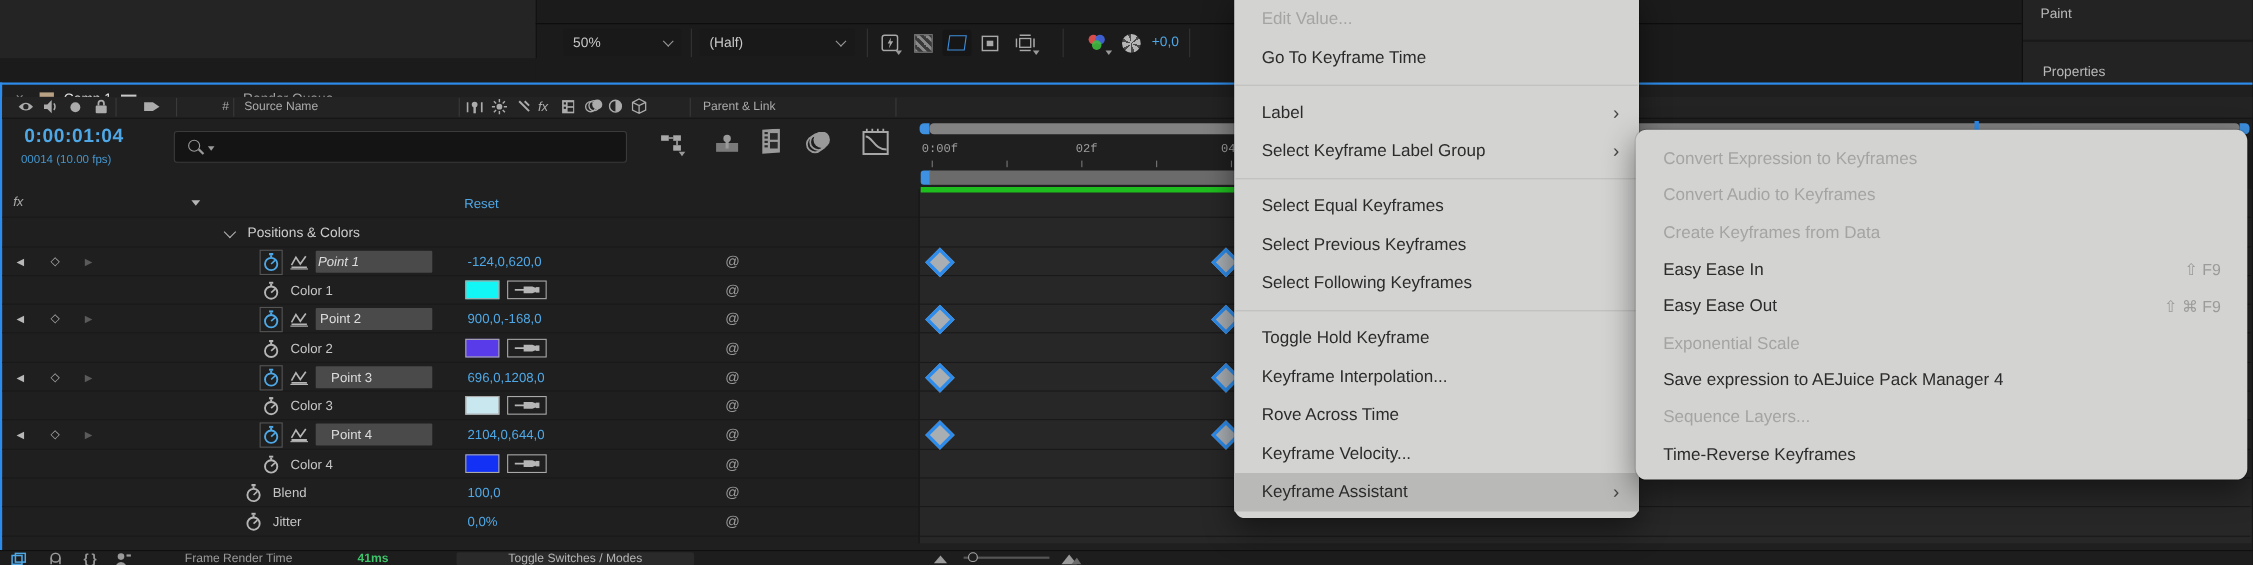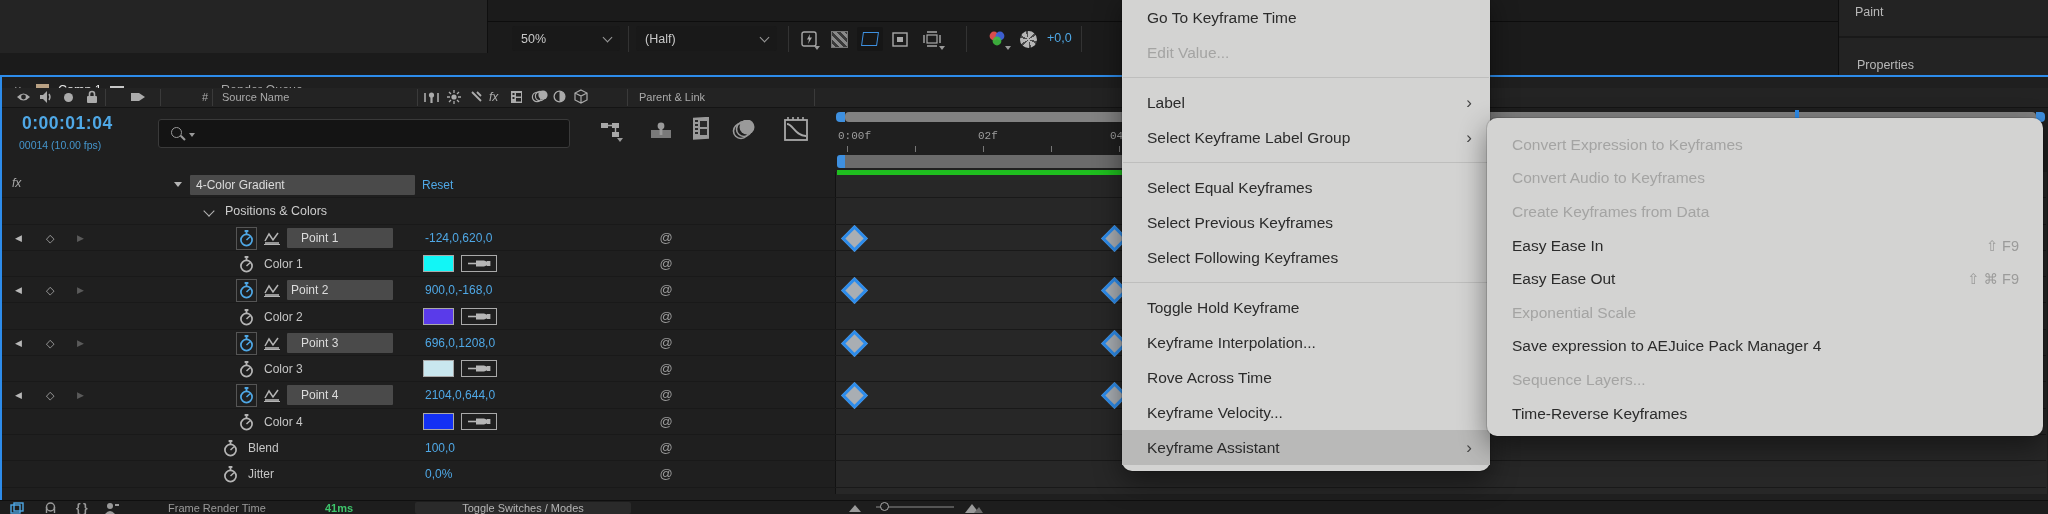--- a/index.html
+++ b/index.html
@@ -314,21 +314,20 @@
       <div class="abs rtick" style="left: 1119px;"></div>
     </div>
   <div class="abs" id="work-cap"></div>
   <div class="abs" id="work-bar"></div>
   <div class="abs" id="render-bar"></div>
 
   <div id="rows">
       <div class="abs row" style="top: 172px;">
         <div style="position: absolute; left: 10px; top: 4px; font-style: italic; font-size: 12px; color: rgb(168, 168, 168);">fx</div>
         <div style="position: absolute; left: 172px; top: 10px; width: 0px; height: 0px; border-left: 4.5px solid transparent; border-right: 4.5px solid transparent; border-top: 5.5px solid rgb(181, 181, 181);"></div>
-        <div class="name-box" style="left: 188px; top: 3px; width: 225px;"><span style="margin-left: 6px;">4-Color Gradient</span></div>
         <div style="position: absolute; left: 420px; top: 0px; color: rgb(79, 168, 230); font-size: 12px; line-height: 26px;">Reset</div>
       </div>
       <div class="abs row" style="top: 198.3px;">
         <div style="position: absolute; left: 203px; top: 9px; width: 7px; height: 7px; border-right: 1.7px solid rgb(181, 181, 181); border-bottom: 1.7px solid rgb(181, 181, 181); transform: rotate(45deg);"></div>
         <div style="position: absolute; left: 223px; top: 0px; color: rgb(205, 205, 205); font-size: 12.5px; line-height: 26px;">Positions &amp; Colors</div>
       </div>
       <div class="abs row" style="top: 224.6px;">
         <div class="navk" style="left: 13px;">◀</div>
         <div class="navk" style="left: 44px; font-size: 11px; color: rgb(168, 168, 168);">◇</div>
         <div class="navk" style="left: 75px; color: rgb(90, 90, 90);">▶</div>
@@ -339,21 +338,21 @@
             <circle cx="7.5" cy="10" r="5.6" fill="none" stroke="#4fa8e6" stroke-width="1.7"></circle>
             <path d="M7.5 10 L11 6.8" stroke="#4fa8e6" stroke-width="1.5"></path>
           </svg>
         </div>
         <div class="ico" style="position: absolute; left: 262px; top: 6px; border-bottom: 1.5px solid rgb(181, 181, 181);">
           <svg width="16" height="13" viewBox="0 0 16 13">
             <path d="M1 12 H15" stroke="#b5b5b5" stroke-width="1.6"></path>
             <path d="M1 10 L5 3 L9 9 L14 2" fill="none" stroke="#b5b5b5" stroke-width="1.5"></path>
           </svg>
         </div>
-        <div class="name-box" style="left: 285px; top: 3px; width: 106px;"><span style="margin-left: 14px;">Point 1</span></div>
+        <div class="name-box" style="left: 285px; top: 3px; width: 106px;"><span style="margin-left: 2px; font-style: italic;">Point 1</span></div>
         <div class="prop-value">-124,0,620,0</div>
         <div class="kf" style="left: 843px;"></div>
         <div class="kf" style="left: 1103px;"></div>
         <div class="pickwhip">@</div>
       </div>
       <div class="abs row" style="top: 250.9px;">
         <div class="ico" style="position: absolute; left: 237px; top: 5px;">
           <svg width="15" height="17" viewBox="0 0 15 17">
             <rect x="5.6" y="0" width="3.8" height="2" fill="#b5b5b5"></rect>
             <rect x="6.6" y="2" width="1.8" height="2" fill="#b5b5b5"></rect>
@@ -565,26 +564,26 @@
     <span class="abs" style="left:880px;top:1px;width:9px;height:9px;border:1.6px solid #aaa;border-radius:50%;background:#1d1d1d;box-sizing:border-box;"></span>
     <span class="abs ico" style="left:964px;top:1px;">
       <svg width="20" height="12" viewBox="0 0 20 12">
           <path d="M1 11 L8 2 L15 11 Z" fill="#9a9a9a"></path>
           <path d="M10 11 L15 5 L19 11 Z" fill="#6a6a6a"></path>
         </svg>
       </span>
   </div>
 
   <div class="menu" id="menu-main">
-      <div class="mi" style="height: 35px;">
-        <span>Go To Keyframe Time</span>
-        <span class="grow"></span>
-      </div>
       <div class="mi dis" style="height: 35px;">
         <span>Edit Value...</span>
+        <span class="grow"></span>
+      </div>
+      <div class="mi" style="height: 35px;">
+        <span>Go To Keyframe Time</span>
         <span class="grow"></span>
       </div>
       <div class="msep"></div>
       <div class="mi" style="height: 35px;">
         <span>Label</span>
         <span class="grow"></span>
         <span class="arrow">›</span>
       </div>
       <div class="mi" style="height: 35px;">
         <span>Select Keyframe Label Group</span>

